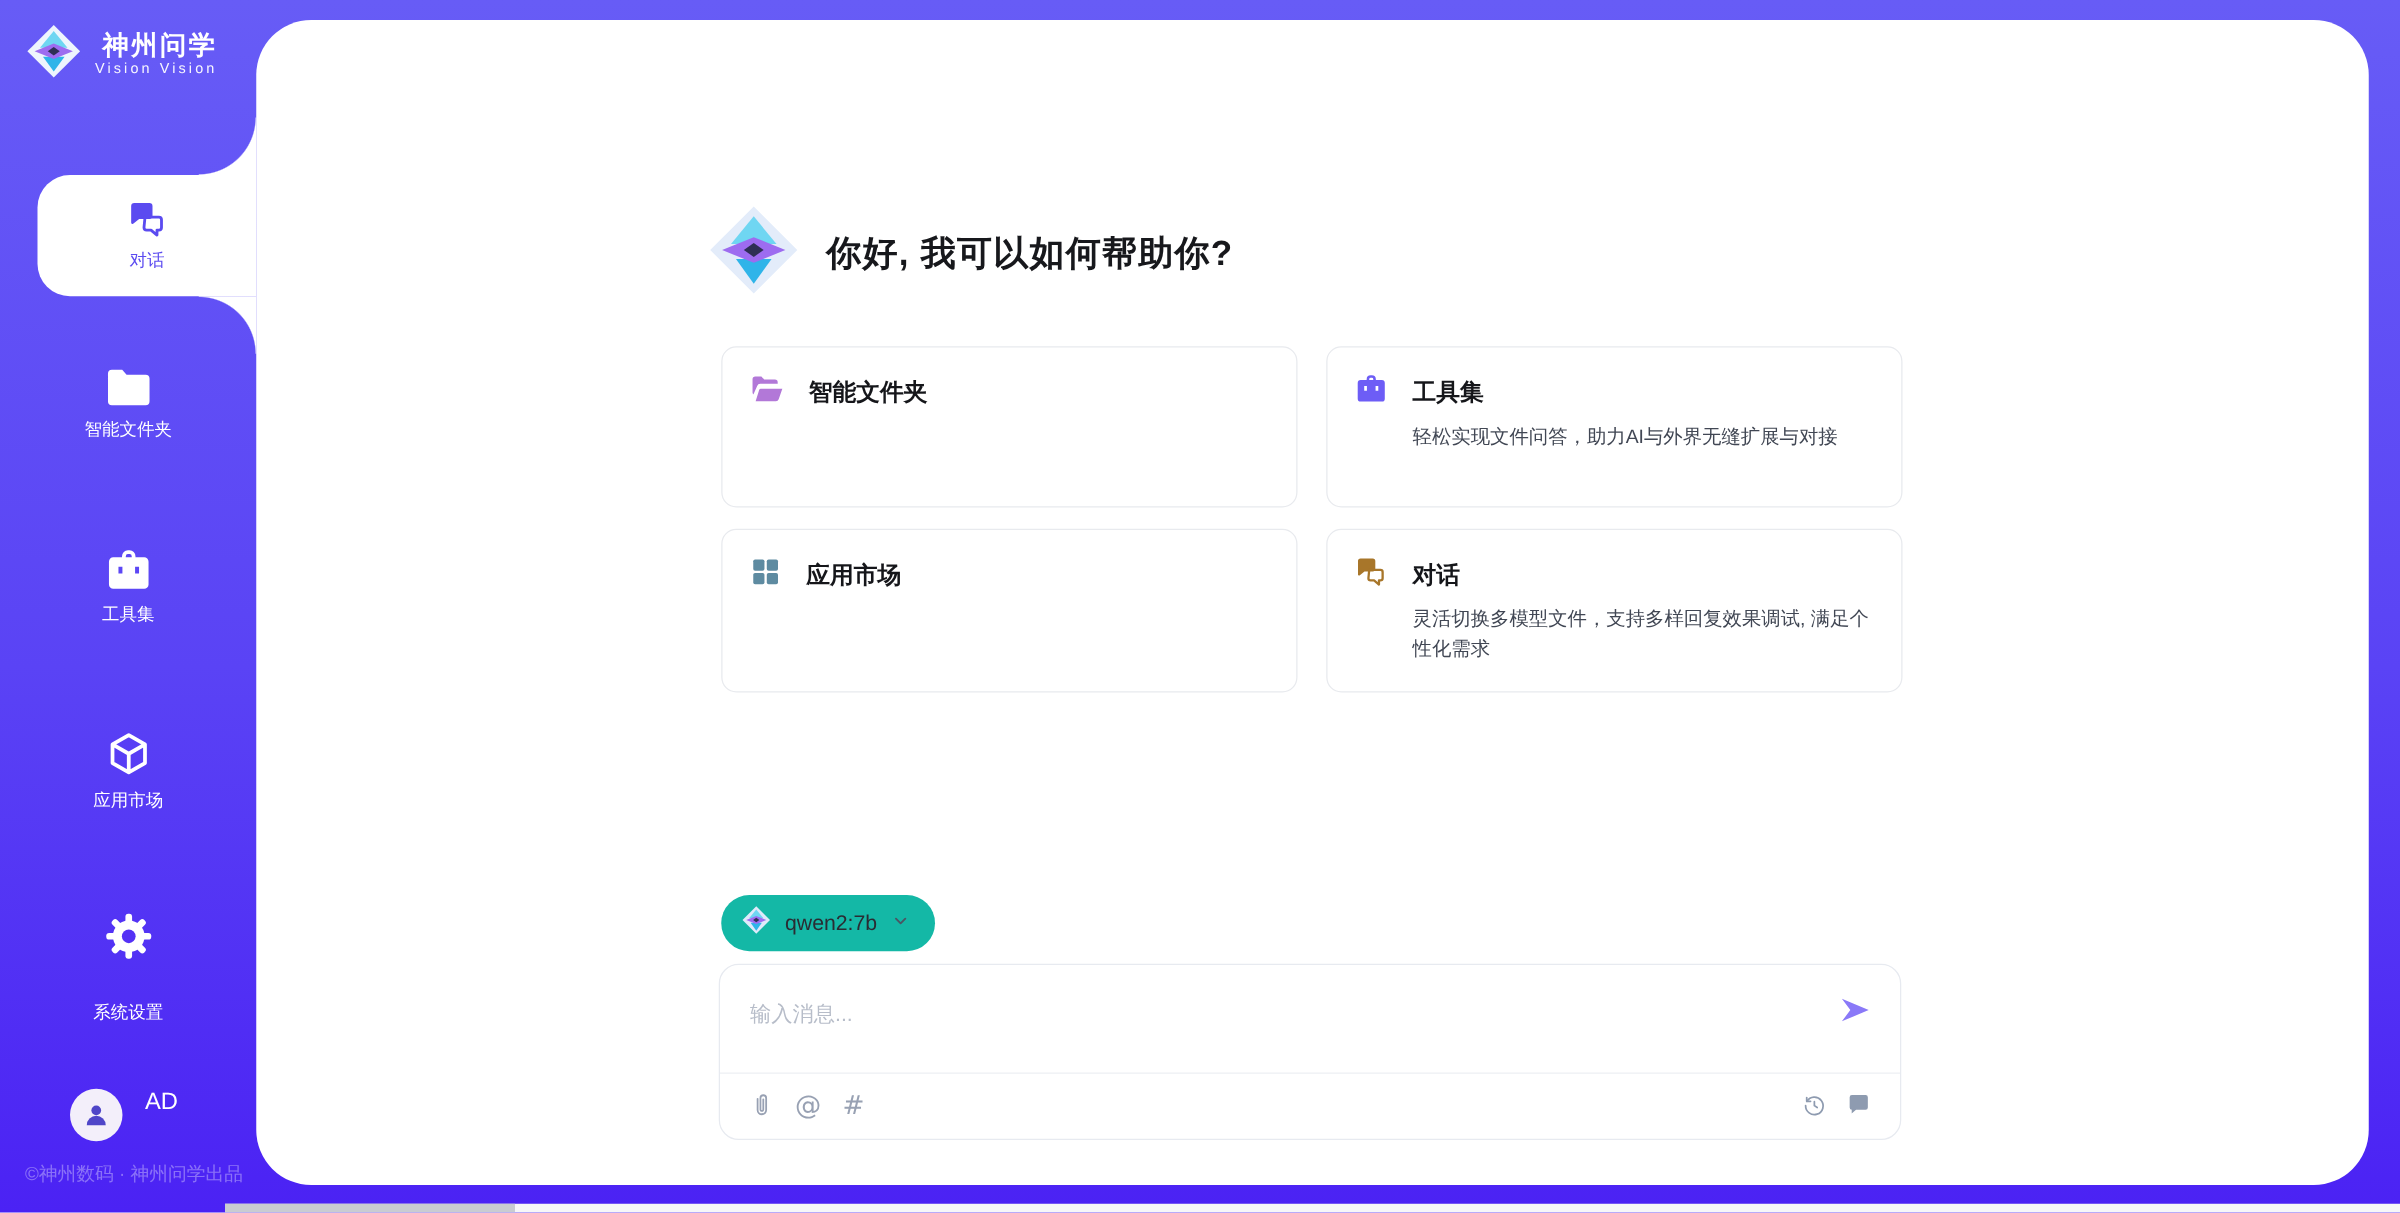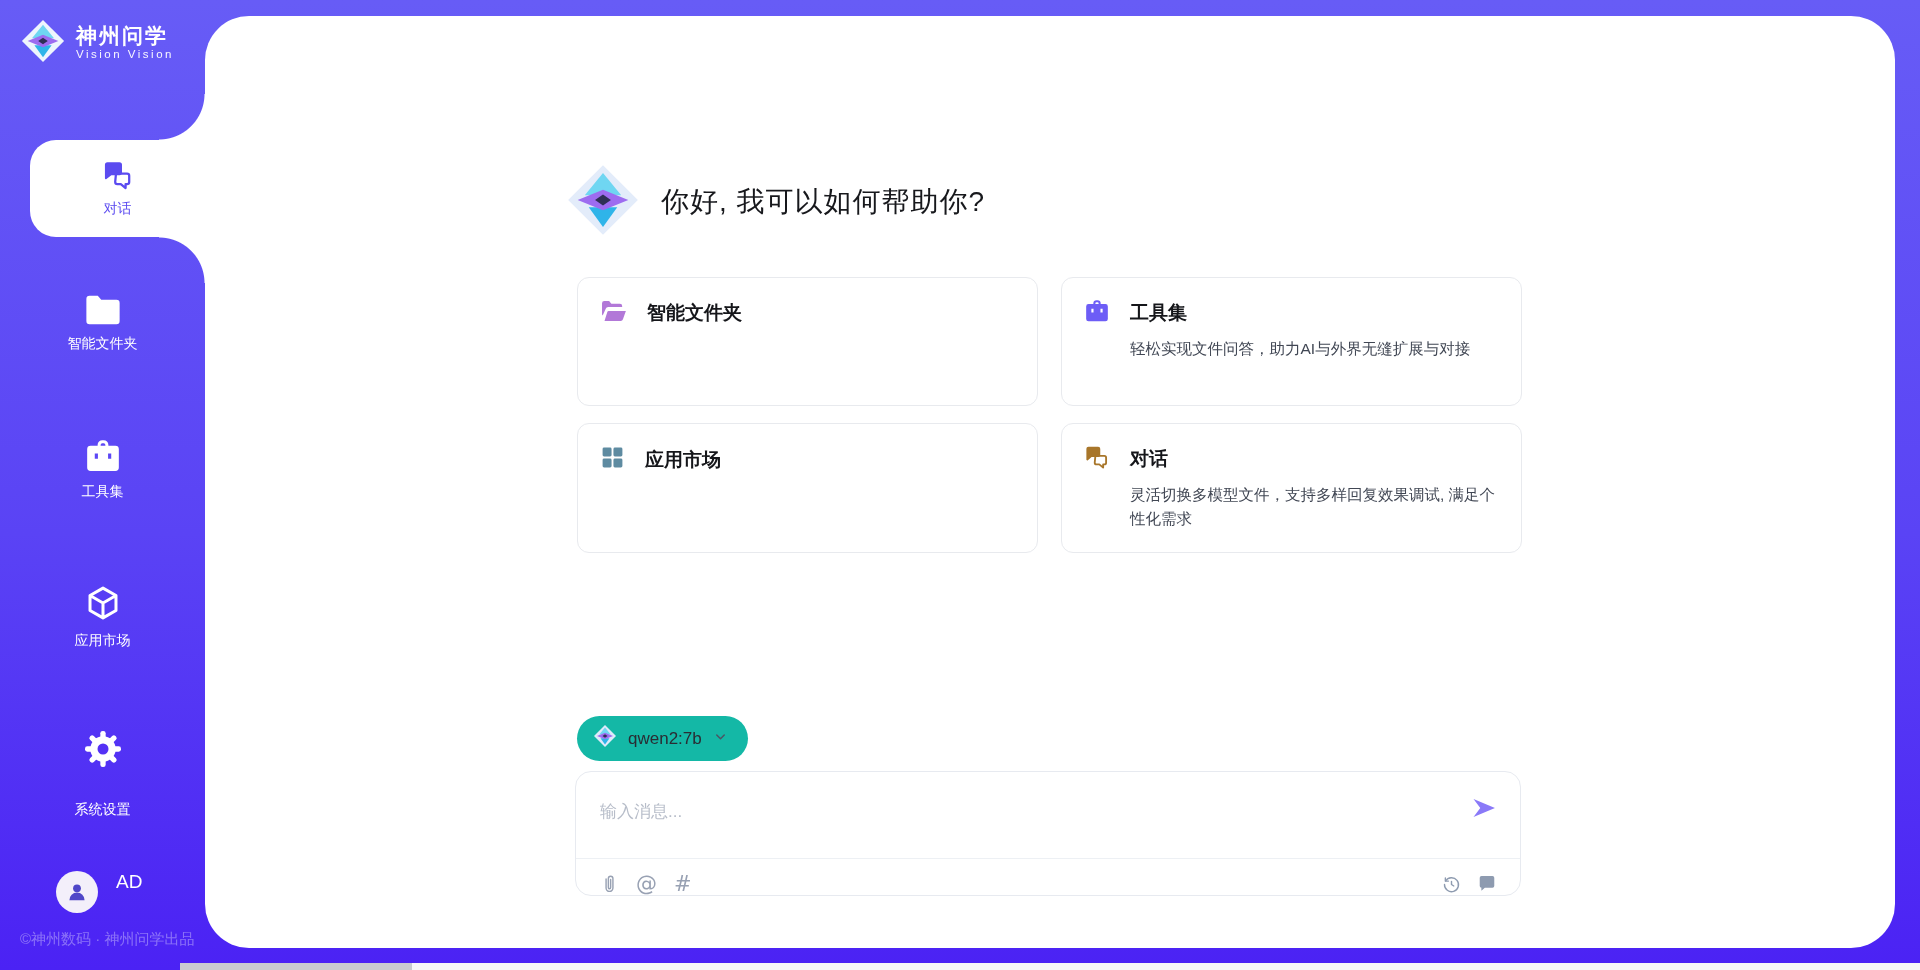--- a/index.html
+++ b/index.html
@@ -2,21 +2,21 @@
 <html lang="zh"><head>
 <meta charset="utf-8">
 <style>
   * { margin:0; padding:0; box-sizing:border-box; }
   html,body { width:1920px; height:970px; overflow:hidden;
     font-family:"Liberation Sans","DejaVu Sans",sans-serif; }
   body { background:linear-gradient(180deg,#675CF6 0%,#5A43F5 55%,#4B22F4 100%); position:relative; }
 
   
   .sidebar { position:absolute; left:0; top:0; width:205px; height:100%; }
-  .brand { position:absolute; left:20px; top:18px; display:flex; align-items:center; gap:10px; }
+  .brand { position:absolute; left:20px; top:18px; display:flex; align-items:center; gap:10px;text-align:right; }
   .brand-text { color:#fff; line-height:1.15; }
   .brand-name { font-size:21px; font-weight:700; letter-spacing:2px; }
   .brand-sub { font-size:11.5px; letter-spacing:2.5px; opacity:.95; }
 
   .nav-item { position:absolute; left:0; width:205px; display:flex; flex-direction:column;
     align-items:center; gap:9px; color:#fff; font-size:14px; cursor:pointer; }
   .nav-item svg { display:block; }
 
   .nav-active { position:absolute; top:140px; left:30px; width:175px; height:97px;
     background:#fff; border-radius:26px 0 0 26px; display:flex; flex-direction:column;
@@ -31,40 +31,40 @@
     align-items:center; justify-content:center; }
   .user-label { color:#fff; font-size:19px; font-weight:500; }
   .copyright { position:absolute; left:20px; top:930px; color:rgba(255,255,255,.35);
     font-size:15px; white-space:nowrap; }
 
   
   .panel { position:absolute; left:205px; top:16px; width:1690px; height:932px;
     background:#fff; border-radius:44px; }
 
   .greeting { position:absolute; left:360px; top:146px; display:flex; align-items:center; gap:20px; }
-  .greeting h1 { font-size:28px; font-weight:400; color:#17181c; letter-spacing:1px; }
+  .greeting h1 { font-size:28px; font-weight:700; color:#17181c; letter-spacing:1px; }
 
   .cards { position:absolute; left:372px; top:261px; width:945px; display:grid;
     grid-template-columns:1fr 1fr; column-gap:23px; row-gap:17px; }
   .card { background:#fff; border:1px solid #e8eaee; border-radius:12px; min-height:129px;
     padding:21px 22px; cursor:pointer; }
   .card-head { display:flex; align-items:center; gap:20px; }
   .card-title { font-size:19px; font-weight:700; color:#15161a; }
   .card-desc { margin:10px 0 0 46px; font-size:15.5px; line-height:1.55; color:#414754; }
   .ic-folder-open { color:#B278D8; }
   .ic-toolbox { color:#6D5DF6; }
   .ic-market { color:#5E8BA1; }
   .ic-chat-brown { color:#A8762A; }
 
   .model-pill { position:absolute; left:372px; top:700px; height:45px; background:#14b8a6;
     border-radius:23px; display:flex; align-items:center; gap:11px; padding:0 20px 0 16px;
     cursor:pointer; }
   .model-pill span { font-size:17px; color:#2a2c33; }
 
-  .composer { position:absolute; left:370px; top:755px; width:946px; height:125px;
+  .composer { position:absolute; left:370px; top:755px; width:946px; height:141px;
     background:#fff; border:1.5px solid #e7eaf0; border-radius:16px; }
   .composer-input { position:absolute; left:24px; top:14px; width:820px; height:52px;
     border:none; outline:none; font-size:17px; color:#333;
     font-family:"Liberation Sans","DejaVu Sans",sans-serif; background:transparent; }
   .composer-input::placeholder { color:#b7bdc9; }
   .send-btn { position:absolute; right:22px; top:22px; width:28px; height:28px; cursor:pointer; border:none; background:none; }
   .composer-divider { position:absolute; left:0; right:0; top:86px; height:1px; background:#edf0f4; }
   .composer-toolbar { position:absolute; left:24px; right:22px; top:100px; display:flex;
     align-items:center; color:#98a1b3; }
   .tool-left { display:flex; align-items:center; gap:17px; }

